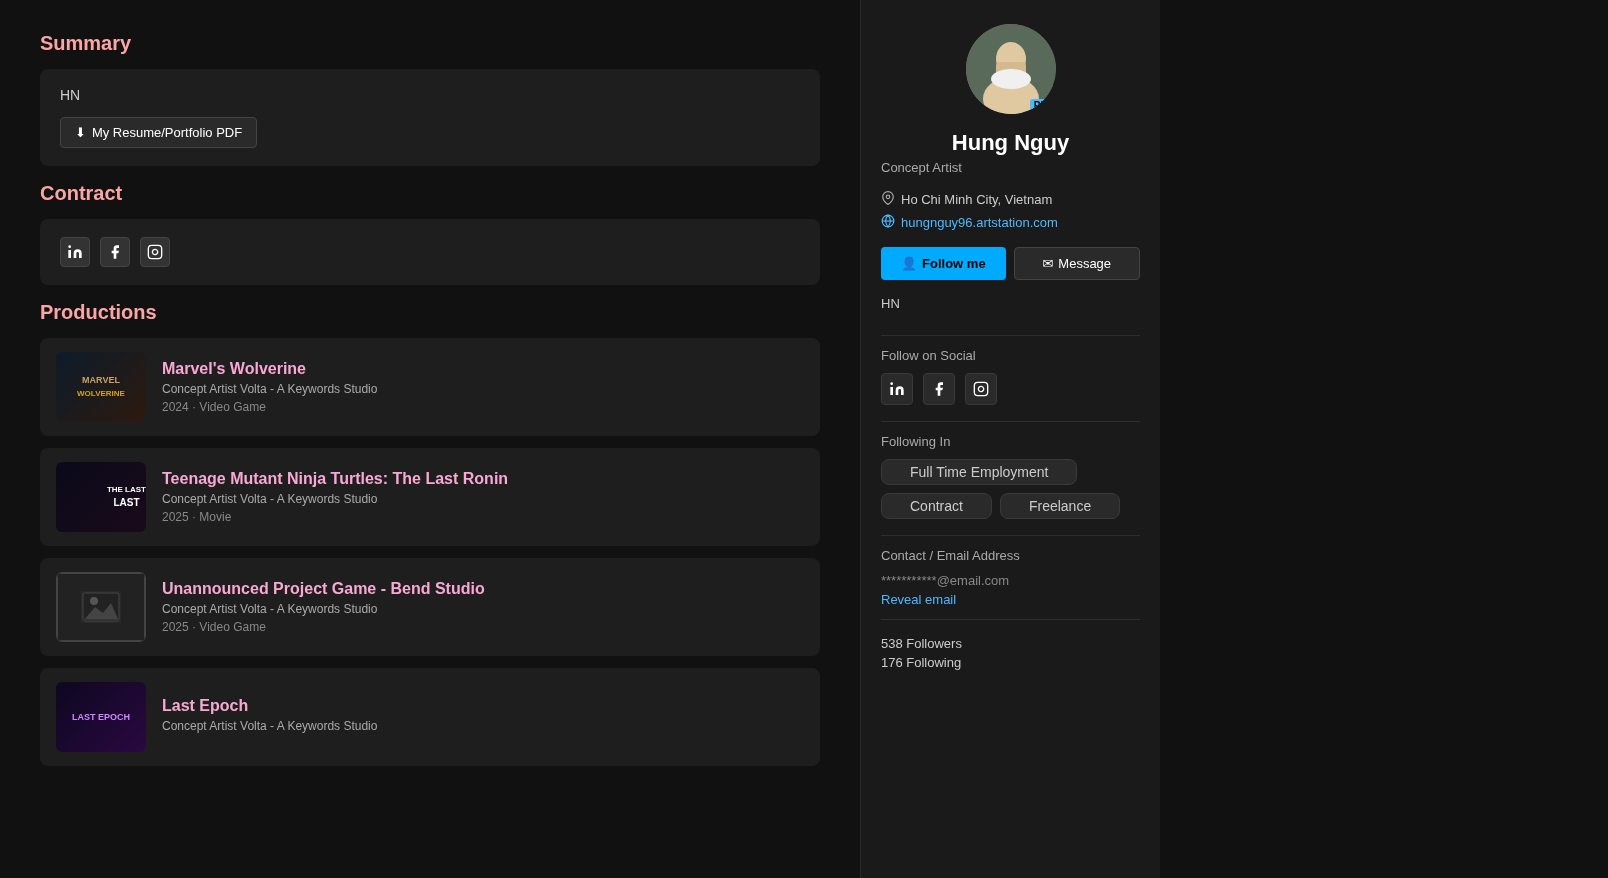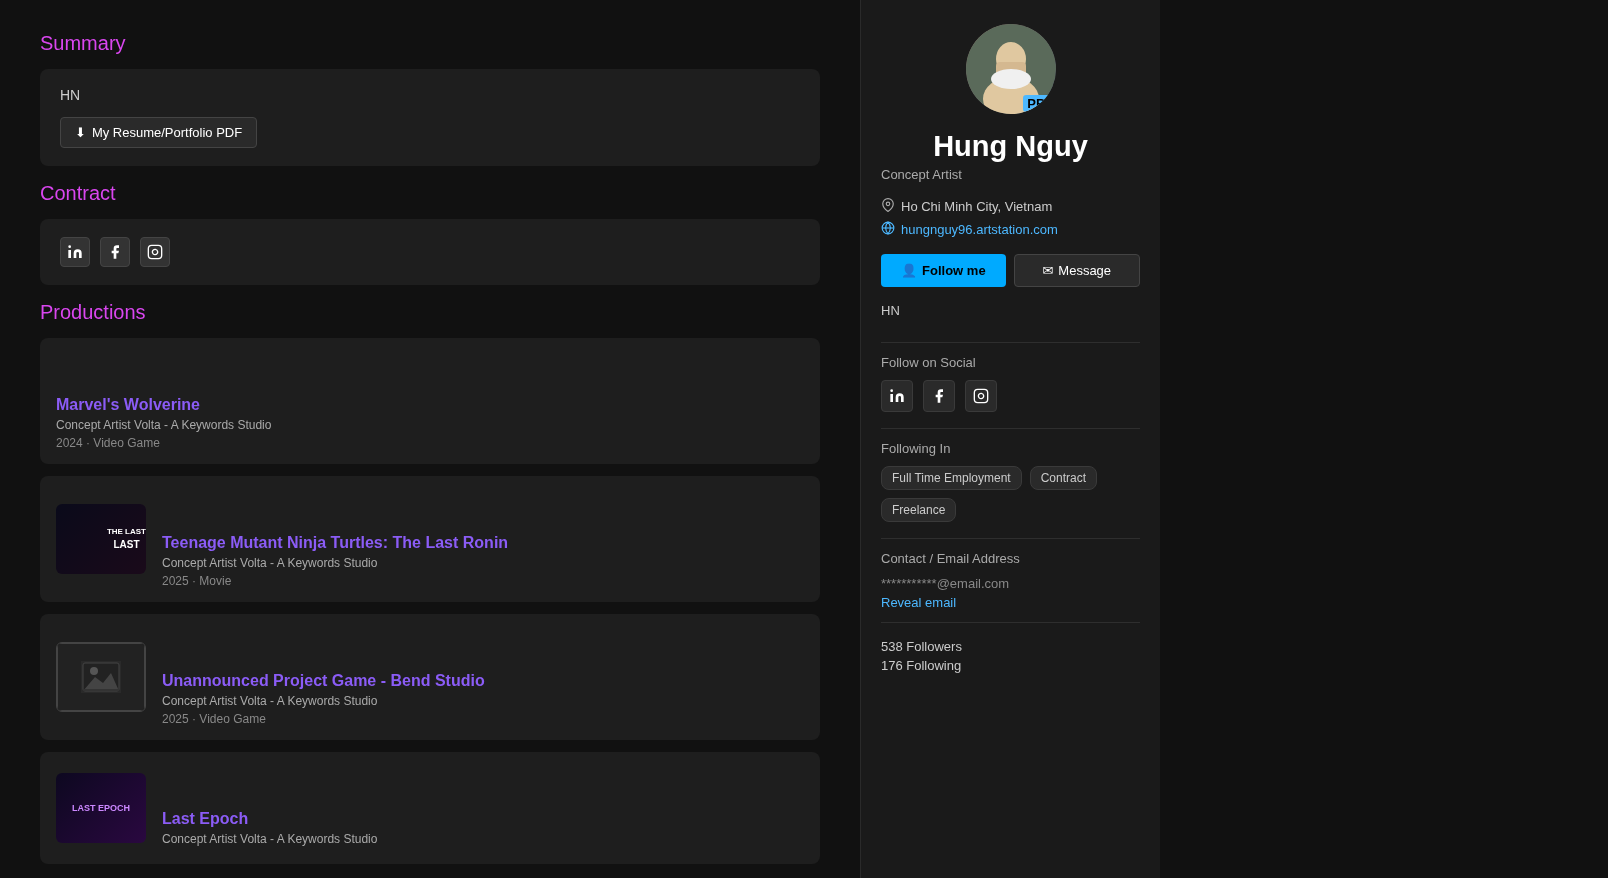--- a/index.html
+++ b/index.html
@@ -12,23 +12,23 @@
     }
     
     .main-content {
       flex: 1;
       padding: 32px 40px;
       overflow-y: auto;
       max-width: 860px;
     }
     .section-title {
       font-size: 20px;
-      font-weight: normal;
+      font-weight: bold;
       margin-bottom: 14px;
-      color: #d946ef;
+      color: #fca5a5;
     }
     .card {
       background: #1e1e1e;
       border-radius: 8px;
       padding: 18px 20px;
       margin-bottom: 16px;
     }
     .summary-name {
       font-size: 14px;
       color: #ccc;
@@ -93,23 +93,22 @@
       flex-shrink: 0;
       overflow: hidden;
       display: flex;
       align-items: center;
       justify-content: center;
     }
     .production-info { flex: 1; }
     .production-title {
       font-size: 16px;
       font-weight: bold;
-      color: #8b5cf6;
+      color: #f9a8d4;
       margin-bottom: 4px;
-      margin-top: 44px;
     }
     .production-role {
       font-size: 12px;
       color: #aaa;
       margin-bottom: 4px;
     }
     .production-meta {
       font-size: 12px;
       color: #888;
     }
@@ -156,28 +155,28 @@
       align-items: center;
       justify-content: center;
       position: relative;
     }
     .pro-badge {
       position: absolute;
       bottom: 2px;
       right: -4px;
       background: #4db8ff;
       color: #000;
-      font-size: 13px;
+      font-size: 10px;
       font-weight: bold;
       padding: 1px 4px;
       border-radius: 3px;
     }
     .profile-name {
       text-align: center;
-      font-size: 29px;
+      font-size: 22px;
       font-weight: bold;
       color: #fff;
       margin-bottom: 4px;
     }
     .profile-role {
       font-size: 13px;
       color: #aaa;
       margin-bottom: 16px;
     }
     .profile-location {
@@ -267,22 +266,22 @@
     .interest-tags {
       display: flex;
       flex-wrap: wrap;
       gap: 8px;
       margin-bottom: 4px;
     }
     .interest-tag {
       background: #2a2a2a;
       border: 1px solid #3a3a3a;
       color: #ccc;
-      font-size: 12px;
-      padding: 4px 10px;
+      font-size: 14px;
+      padding: 4px 28px;
       border-radius: 8px;
     }
     .contact-email {
       font-size: 13px;
       color: #888;
       margin-bottom: 4px;
     }
     .reveal-email-link {
       color: #4db8ff;
       font-size: 13px;
@@ -330,20 +329,28 @@
             <path d="M16 11.37A4 4 0 1 1 12.63 8 4 4 0 0 1 16 11.37z"></path>
             <line x1="17.5" y1="6.5" x2="17.51" y2="6.5"></line>
           </svg>
       </a>
     </div>
   </div>
 
   <div class="section-title">Productions</div>
 
   <div class="production-item">
+    <div class="production-thumb thumb-wolverine">
+      <div style="width:100%;height:100%;background:linear-gradient(135deg,#0d1b2a,#2c1a0e);display:flex;align-items:center;justify-content:center;">
+        <div style="font-size:10px;color:#aaa;text-align:center;line-height:1.3;">
+          <div style="color:#c8a060;font-weight:bold;font-size:9px;">MARVEL</div>
+          <div style="color:#d4a020;font-weight:bold;font-size:8px;margin-top:2px;">WOLVERINE</div>
+        </div>
+      </div>
+    </div>
     <div class="production-info">
       <div class="production-title">Marvel's Wolverine</div>
       <div class="production-role">Concept Artist Volta - A Keywords Studio</div>
       <div class="production-meta">2024 · Video Game</div>
     </div>
   </div>
 
   <div class="production-item">
     <div class="production-thumb thumb-ronin">
       <div style="width:100%;height:100%;background:linear-gradient(135deg,#0a0a1a,#1a0a1a);display:flex;align-items:center;justify-content:flex-end;">

